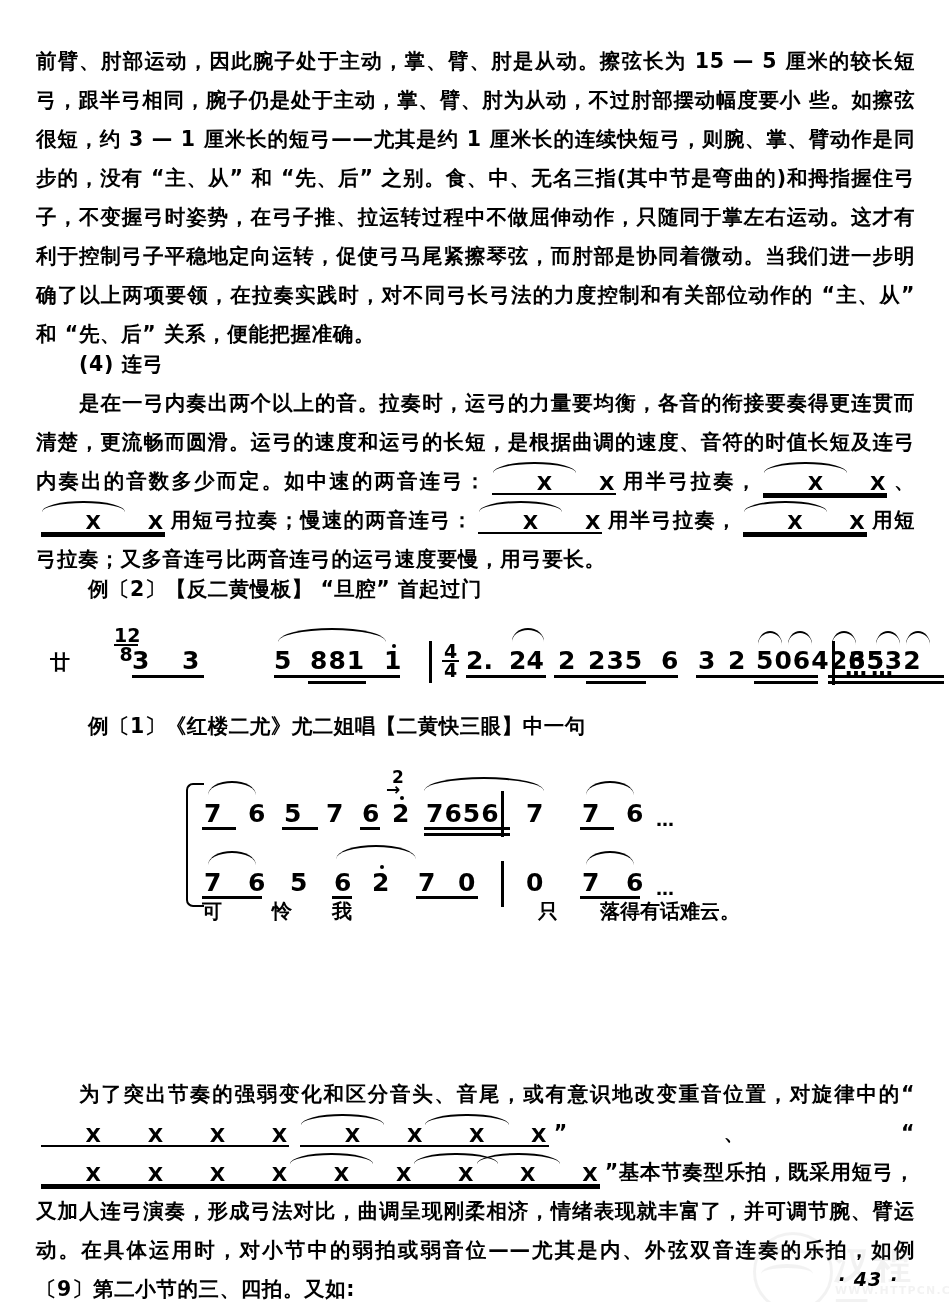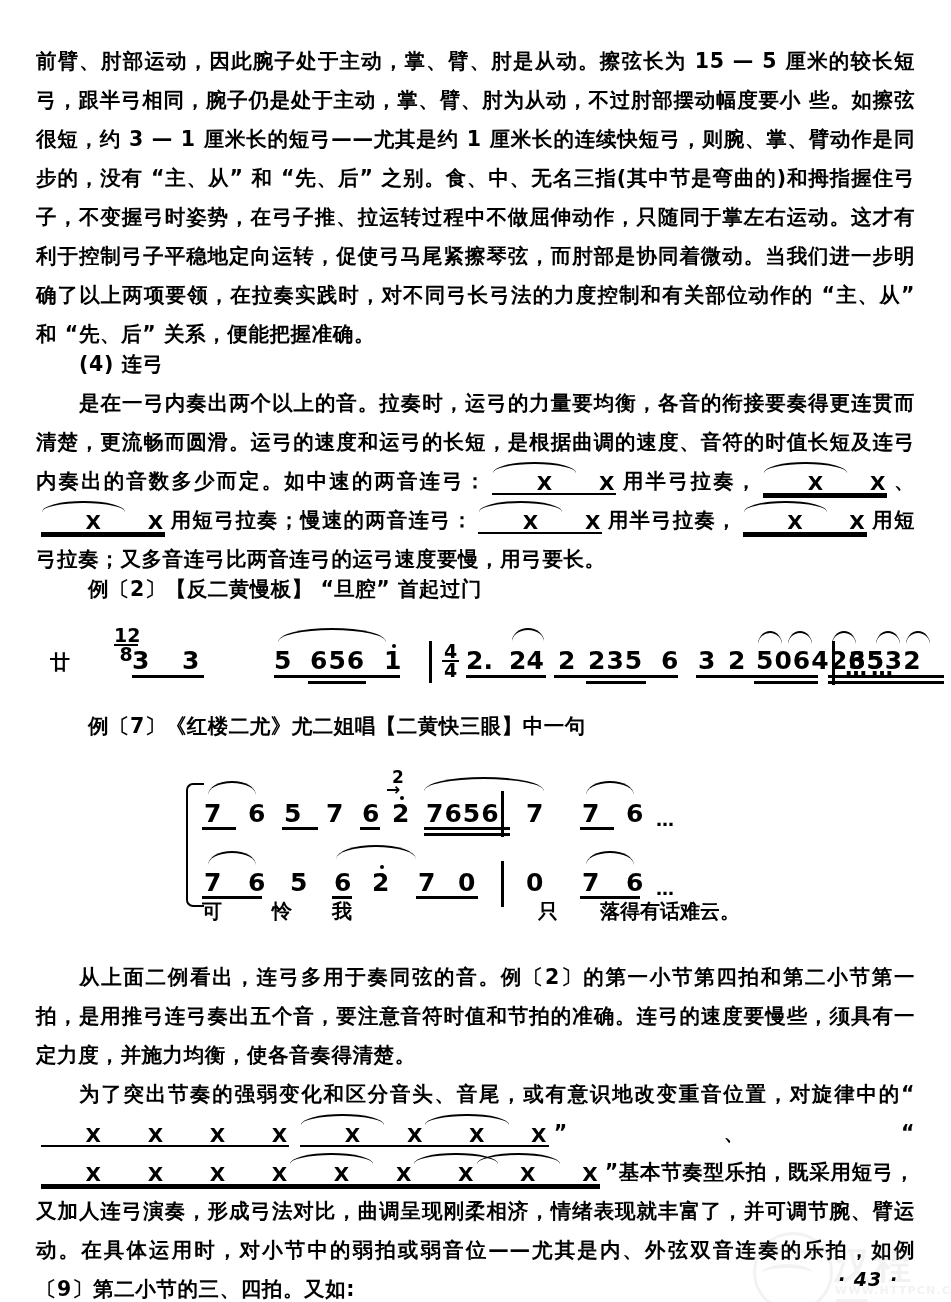--- a/index.html
+++ b/index.html
@@ -120,21 +120,21 @@
       <div>12</div>
       <div class="den">8</div>
     </div>
 
     <span class="note" style="left:96px;top:23px;">3</span>
     <span class="note" style="left:146px;top:23px;">3</span>
     <span class="ubeam" style="left:96px;top:50px;width:72px;"></span>
 
     <span class="slur" style="left:242px;top:3px;width:108px;"></span>
     <span class="note" style="left:238px;top:23px;">5</span>
-    <span class="note" style="left:274px;top:23px;letter-spacing:1px;">656</span>
+    <span class="note" style="left:274px;top:23px;letter-spacing:1px;">881</span>
     <span class="note" style="left:348px;top:23px;">1</span>
     <span class="octdot" style="left:356px;top:19px;"></span>
     <span class="ubeam" style="left:238px;top:50px;width:126px;"></span>
     <span class="ubeam2" style="left:272px;top:56px;width:58px;"></span>
 
     <span class="barline" style="left:393px;top:16px;height:42px;"></span>
 
     <div class="timesig" style="left:406px;top:18px;width:17px;">
       <div>4</div>
       <div class="den">4</div>
@@ -164,21 +164,21 @@
     <span class="slur" style="left:870px;top:6px;width:24px;"></span>
     <span class="note" style="left:794px;top:23px;letter-spacing:1px;">235</span>
     <span class="note" style="left:812px;top:23px;letter-spacing:1px;">6532</span>
     <span class="ubeam" style="left:792px;top:50px;width:116px;"></span>
     <span class="ubeam2" style="left:792px;top:56px;width:116px;"></span>
 
   </div>
   <span class="barline" style="left:832px;top:641px;height:44px;position:absolute;"></span>
   <span class="dotrow" style="left:845px;top:655px;">……</span>
 
-  <div class="caption" style="top:712px;left:88px;">例〔7〕《红楼二尤》尤二姐唱【二黄快三眼】中一句</div>
+  <div class="caption" style="top:712px;left:88px;">例〔1〕《红楼二尤》尤二姐唱【二黄快三眼】中一句</div>
 
   <div class="staff" style="top:775px;left:36px;width:880px;height:150px;">
 
     <span class="sysbracket" style="left:150px;top:8px;width:16px;height:120px;"></span>
 
     <span class="slur" style="left:172px;top:6px;width:48px;"></span>
     <span class="note" style="left:168px;top:26px;">7</span>
     <span class="note" style="left:212px;top:26px;">6</span>
     <span class="ubeam" style="left:166px;top:52px;width:34px;"></span>
 
@@ -236,21 +236,20 @@
     <span class="ubeam" style="left:544px;top:121px;width:60px;"></span>
     <span class="dotrow" style="left:620px;top:103px;font-size:18px;">…</span>
   </div>
 
   <span class="lyric" style="left:202px;top:898px;">可</span>
   <span class="lyric" style="left:272px;top:898px;">怜</span>
   <span class="lyric" style="left:332px;top:898px;">我</span>
   <span class="lyric" style="left:538px;top:898px;">只</span>
   <span class="lyric" style="left:600px;top:898px;">落得有话难云。</span>
 
-  <div class="body-text indent" style="top:958px;">从上面二例看出，连弓多用于奏同弦的音。例〔2〕的第一小节第四拍和第二小节第一拍，是用推弓连弓奏出五个音，要注意音符时值和节拍的准确。连弓的速度要慢些，须具有一定力度，并施力均衡，使各音奏得清楚。</div>
 
   <div class="body-text indent" style="top:1075px;"><span>为了突出节奏的强弱变化和区分音头、音尾，或有意识地改变重音位置，对旋律中的</span><span>“</span><span class="rg"><span class="row">
           <span class="nx beam1">X</span>
           <span class="nx beam1">X</span>
           <span class="nx beam1">X</span>
           <span class="nx beam1">X</span>
           <span class="nx" style="width:8px;"></span>
           <span class="nx beam1" style="position:relative;"><span class="slurtop" style="left:1px;right:-22px;"></span>X</span>
           <span class="nx beam1" style="position:relative;">X</span>
           <span class="nx beam1" style="position:relative;"><span class="slurtop" style="left:1px;right:-22px;"></span>X</span>

